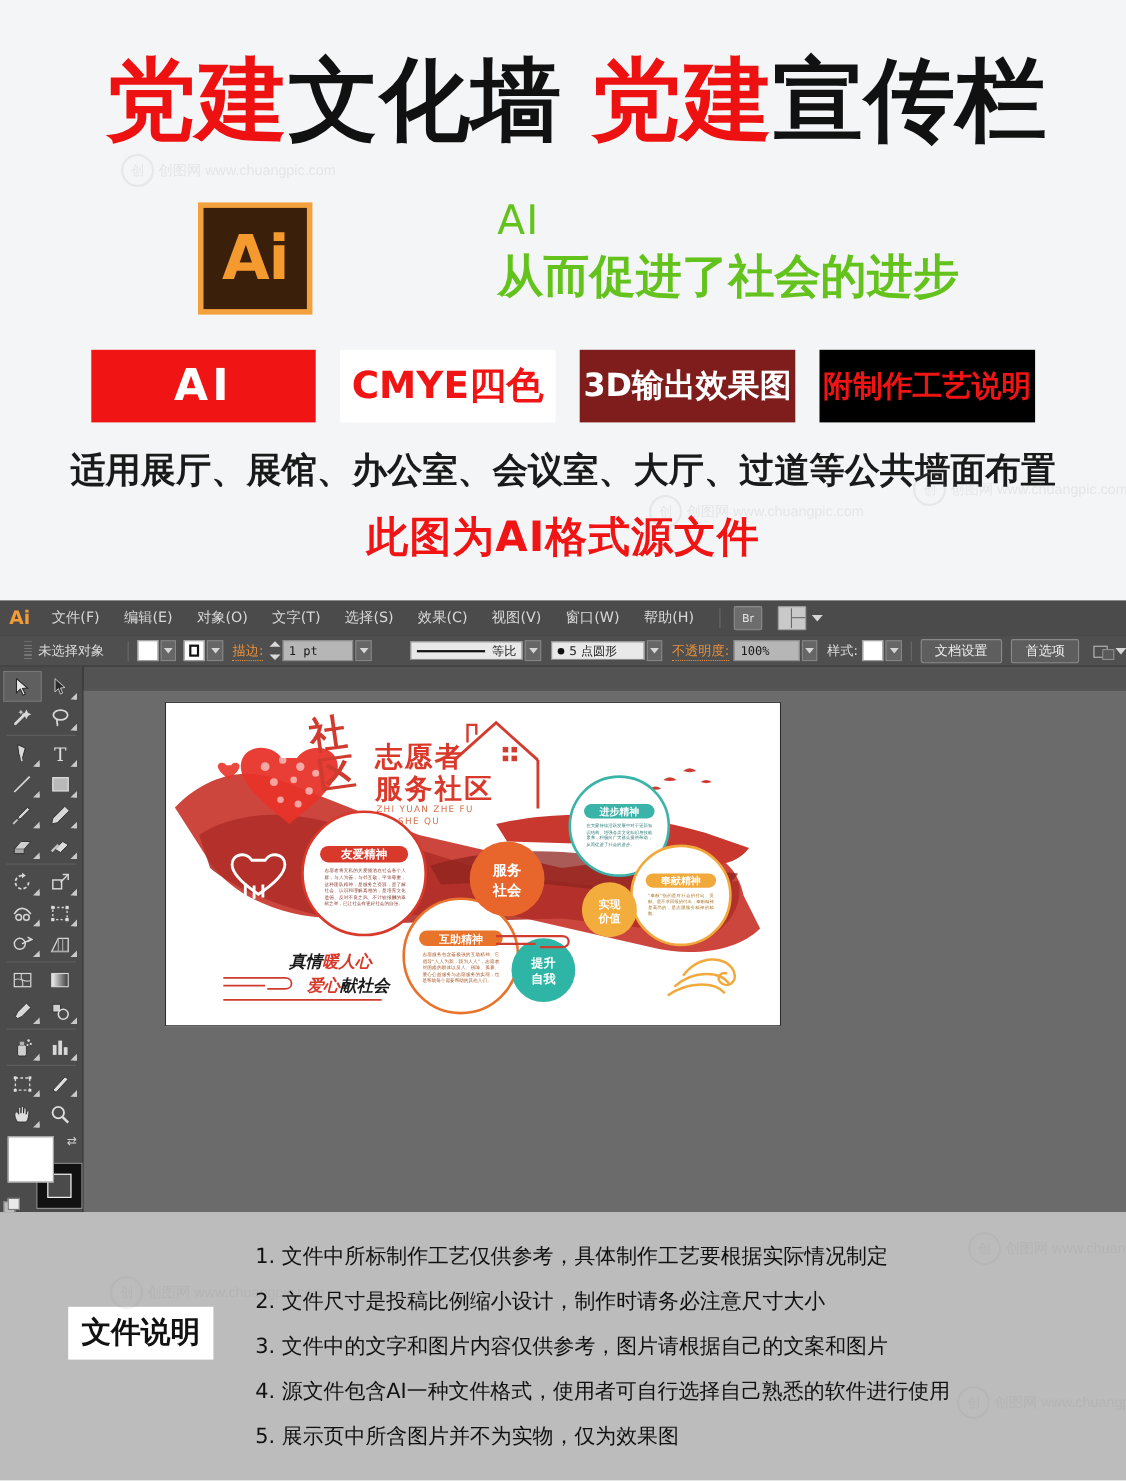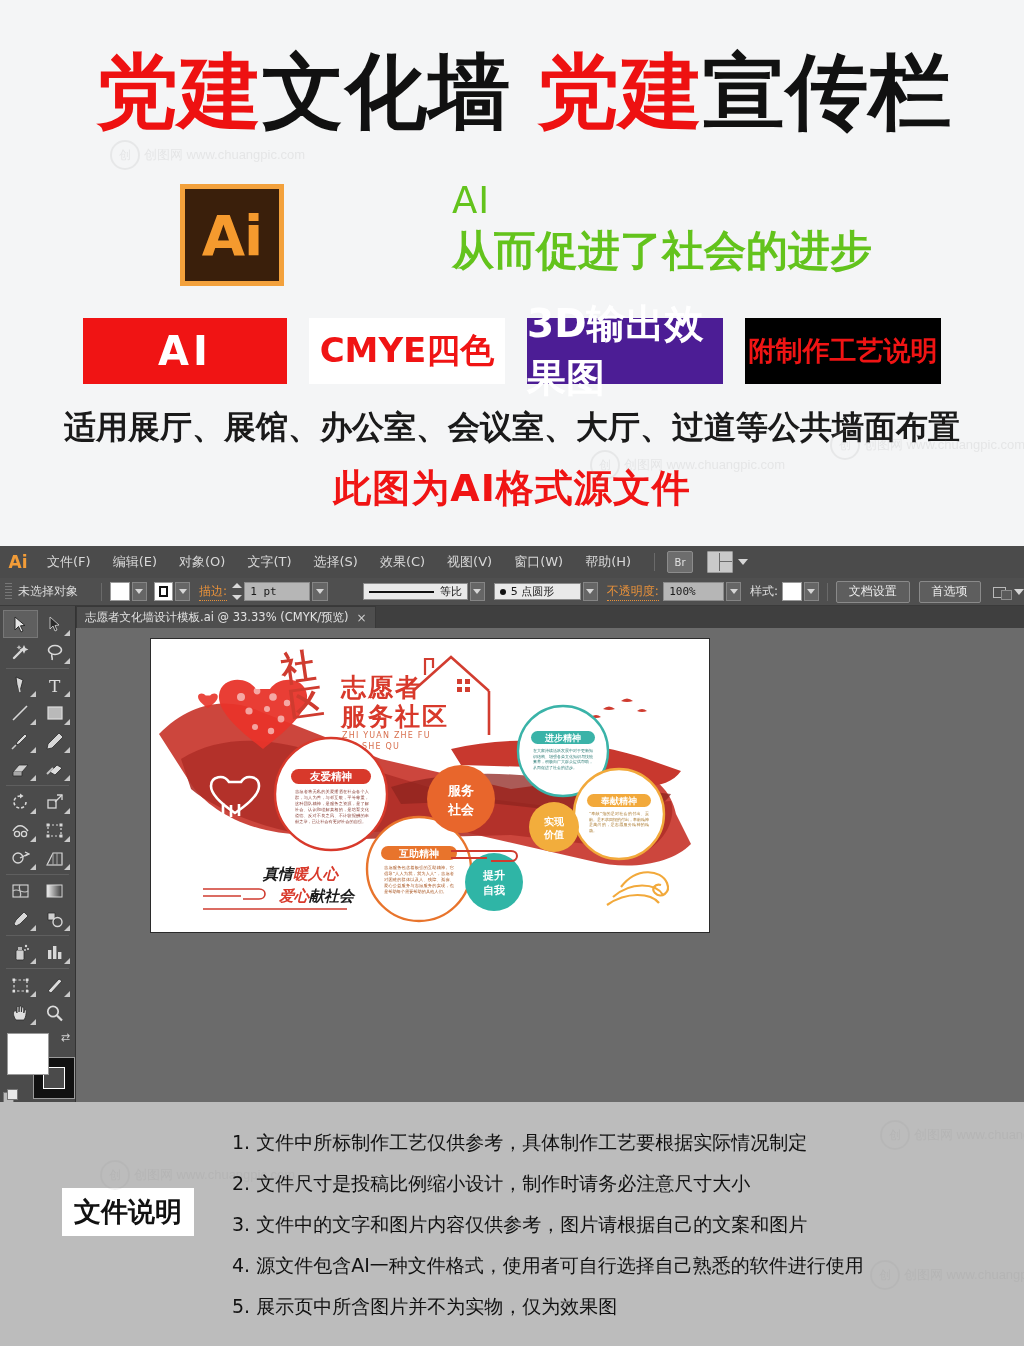--- a/index.html
+++ b/index.html
@@ -53,21 +53,21 @@
     position:absolute;left:0;top:318px;width:1024px;height:66px;
     display:flex;align-items:center;justify-content:center;gap:22px;
   }
   .badge{
     height:66px;display:flex;align-items:center;justify-content:center;
     font-weight:bold;box-sizing:border-box;
     font-family:"DejaVu Sans","Liberation Sans",sans-serif;
   }
   .badge.b1{width:204px;background:#f01414;color:#ffffff;font-size:40px;letter-spacing:4px;}
   .badge.b2{width:196px;background:#ffffff;color:#f01414;font-size:34px;}
-  .badge.b3{width:196px;background:#4c1d95;color:#ffffff;font-size:39px;}
+  .badge.b3{width:196px;background:#7f1d1d;color:#ffffff;font-size:29px;}
   .badge.b4{width:196px;background:#000000;color:#f01414;font-size:27px;}
 
   .promo-sub{
     position:absolute;left:0;top:404px;width:1024px;text-align:center;
     font-size:32px;line-height:46px;color:#1a1a1a;font-weight:bold;
     font-family:"DejaVu Sans","Liberation Sans",sans-serif;
     white-space:nowrap;
   }
   .promo-note{
     position:absolute;left:0;top:462px;width:1024px;text-align:center;
@@ -120,21 +120,21 @@
   .arr-btn:after{content:"";position:absolute;left:11px;top:1px;width:1px;height:18px;background:#6a6a6a;}
   .arr-btn:before{content:"";position:absolute;left:11px;top:9px;width:13px;height:1px;background:#6a6a6a;}
   .caret{
     width:0;height:0;border-left:5px solid transparent;border-right:5px solid transparent;
     border-top:6px solid #d6d6d6;margin-left:5px;
   }
 
   .ctrlbar{
     position:absolute;left:0;top:32px;width:1024px;height:28px;
     background:#4f4f4f;border-bottom:1px solid #3a3a3a;
-    display:flex;align-items:center;padding-left:5px;box-sizing:border-box;
+    display:flex;align-items:center;padding-left:22px;box-sizing:border-box;
   }
   .grip{width:8px;height:18px;background:
     repeating-linear-gradient(to bottom,#777 0 1px,transparent 1px 3px);margin-right:6px;}
   .ctrl-label{color:#dcdcdc;font-size:12px;white-space:nowrap;
     font-family:"DejaVu Sans","Liberation Sans",sans-serif;}
   .ctrl-label.orange{color:#e8913a;border-bottom:1px dotted #e8913a;}
   .csep{width:1px;height:18px;background:#6a6a6a;margin:0 8px;}
   .swatch{width:20px;height:17px;background:#fff;border:1px solid #9a9a9a;}
   .swatch.stroke{background:#fff;position:relative;}
   .swatch.stroke:after{content:"";position:absolute;left:4px;top:3px;right:4px;bottom:3px;
@@ -378,26 +378,20 @@
       </div>
     <div class="csep"></div>
     <div class="btn">文档设置</div>
     <div style="width:10px;"></div>
     <div class="btn">首选项</div>
     <div style="width:10px;"></div>
     <div class="alignicon"></div>
     <div class="caret"></div>
   </div>
 
-  <div class="tabbar">
-    <div class="doctab">
-      <span>志愿者文化墙设计模板.ai @ 33.33% (CMYK/预览)</span>
-      <span class="x">×</span>
-    </div>
-  </div>
 
   <div class="toolbar">
     <div class="toolgrid">
 
       <div class="tool sel">
         <svg width="15" height="17" viewBox="0 0 15 17">
             <path d="M2 1 L2 14 L5.5 10.5 L8 16 L10 15 L7.5 9.8 L12 9.5 Z" fill="#e6e6e6" stroke="#2b2b2b" stroke-width="1"></path>
           </svg>
       </div>
       <div class="tool">

